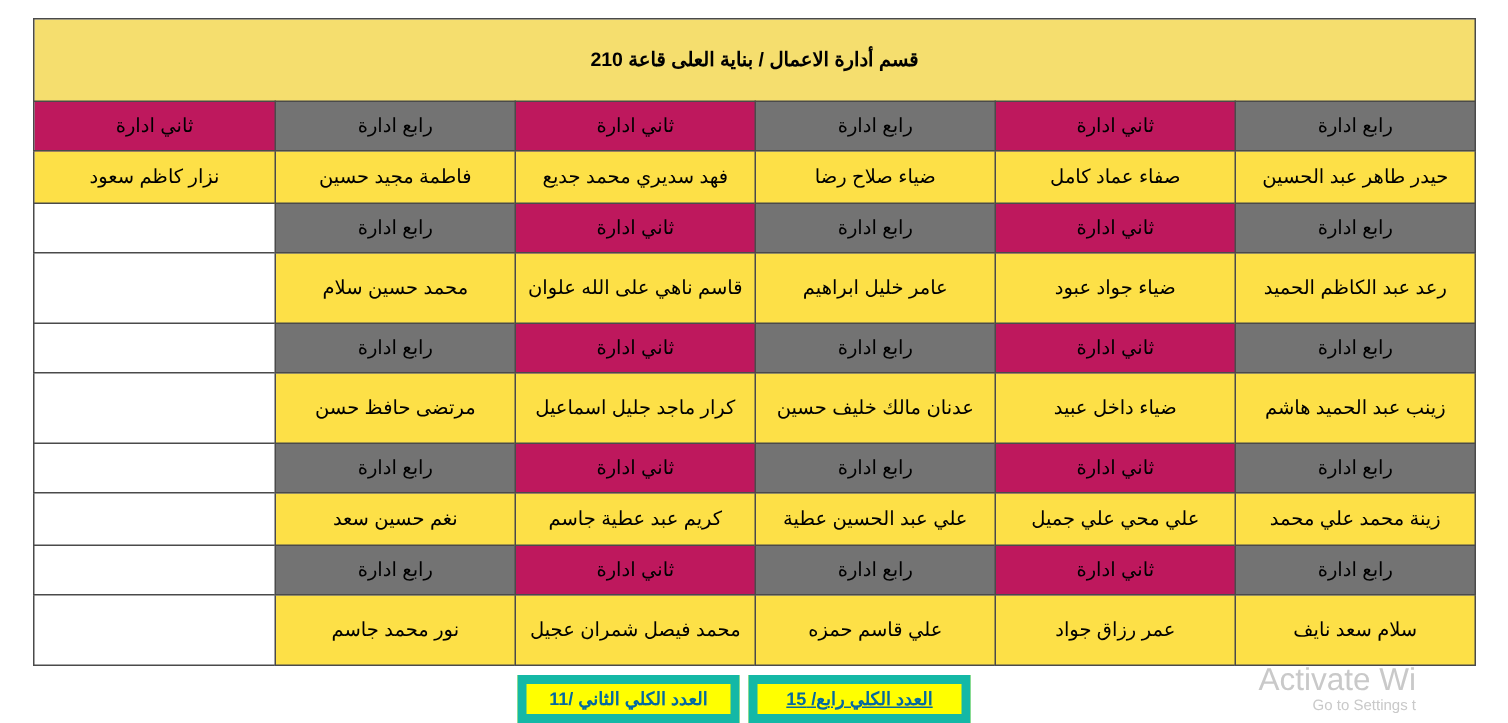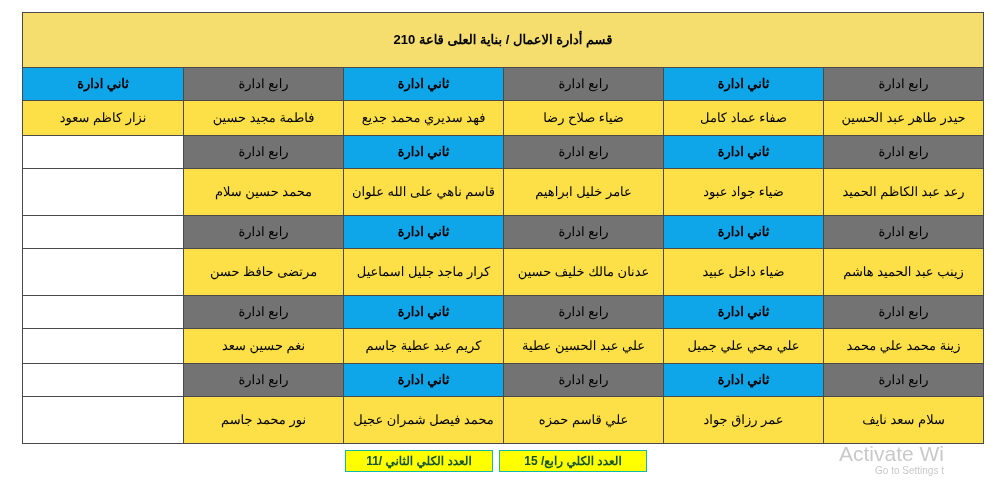--- a/index.html
+++ b/index.html
@@ -43,22 +43,22 @@
     height: 48px;
     letter-spacing: 0;
   }
   .hdr-green {
     background: #737373;
     font-weight: normal;
     font-size: 13.5px;
     height: 26px;
   }
   .hdr-orange {
-    background: #0ea5e9;
-    font-weight: bold;
+    background: #be185d;
+    font-weight: normal;
     font-size: 13.5px;
     height: 26px;
   }
   .name-cell {
     background: #fde047;
     height: 28px;
     font-size: 13px;
   }
   .name-cell.tall {
     height: 40px;
@@ -69,31 +69,32 @@
   .totals {
     width: 961px;
     position: relative;
     height: 34px;
     direction: rtl;
   }
   .total-box {
     position: absolute;
     top: 6px;
     background: #ffff00;
-    border: 1px solid #14b8a6;
+    border: 6px solid #14b8a6;
     font-size: 12px;
     font-weight: bold;
-    color: #14532d;
+    color: #0369a1;
     padding: 3px 8px;
     text-align: center;
     box-sizing: border-box;
   }
   .total-rabea {
     right: 336px;
     width: 148px;
+    text-decoration: underline;
   }
   .total-thani {
     right: 490px;
     width: 148px;
   }
   .watermark {
     position: absolute;
     right: 18px;
     bottom: 6px;
     text-align: right;

